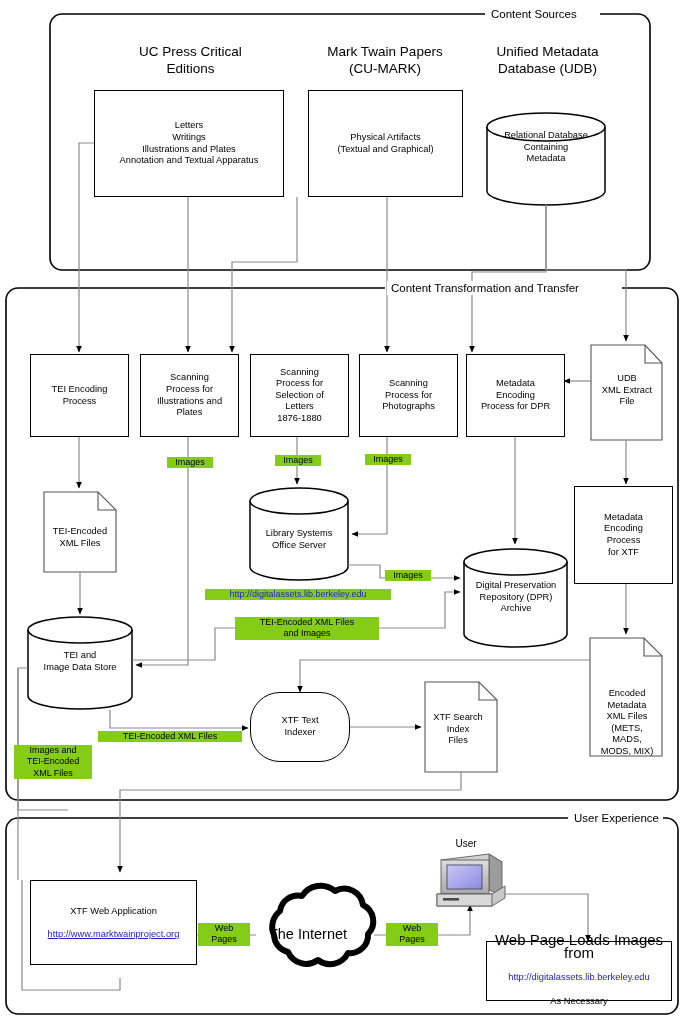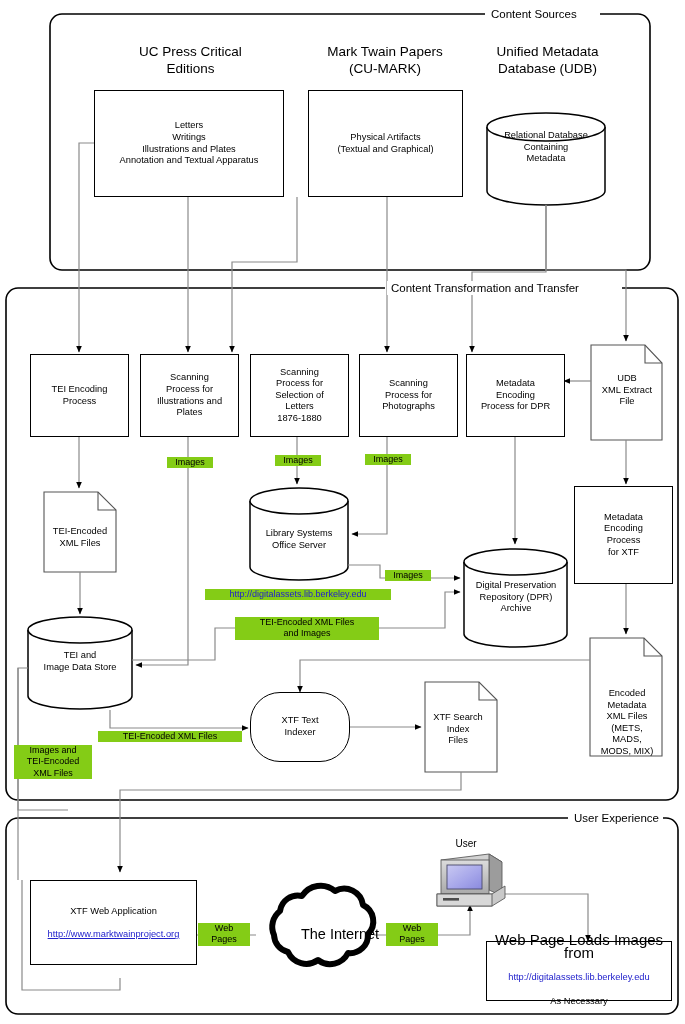--- a/index.html
+++ b/index.html
@@ -362,21 +362,21 @@
   <div class="node rectnode" style="left:30px; top:880px; width:167px; height:85px;">
     <div style="text-align:center; width:100%;">
       <div style="font-size:9.3px; line-height:12px;">XTF Web Application</div>
       <div class="url-u" style="font-size:9.3px; line-height:12px;">http://www.marktwainproject.org</div>
     </div>
   </div>
 
   <div class="edgelabel" style="left:198px; top:923px; width:52px;">Web
 Pages</div>
 
-  <div class="cloudtext" style="left:280px; top:926px; width:120px;">The Internet</div>
+  <div class="cloudtext" style="left:248px; top:926px; width:120px;">The Internet</div>
 
   <div class="edgelabel" style="left:386px; top:923px; width:52px;">Web
 Pages</div>
 
   <div class="usertext" style="left:440px; top:838px; width:52px;">User</div>
 
   <div class="node rectnode" style="left:486px; top:941px; width:186px; height:60px;">
     <div style="text-align:center; width:100%;">
       <div style="font-size:15px; line-height:12.5px;">Web Page Loads Images from</div>
       <div class="url" style="font-size:9.3px; line-height:12.5px;">http://digitalassets.lib.berkeley.edu</div>

